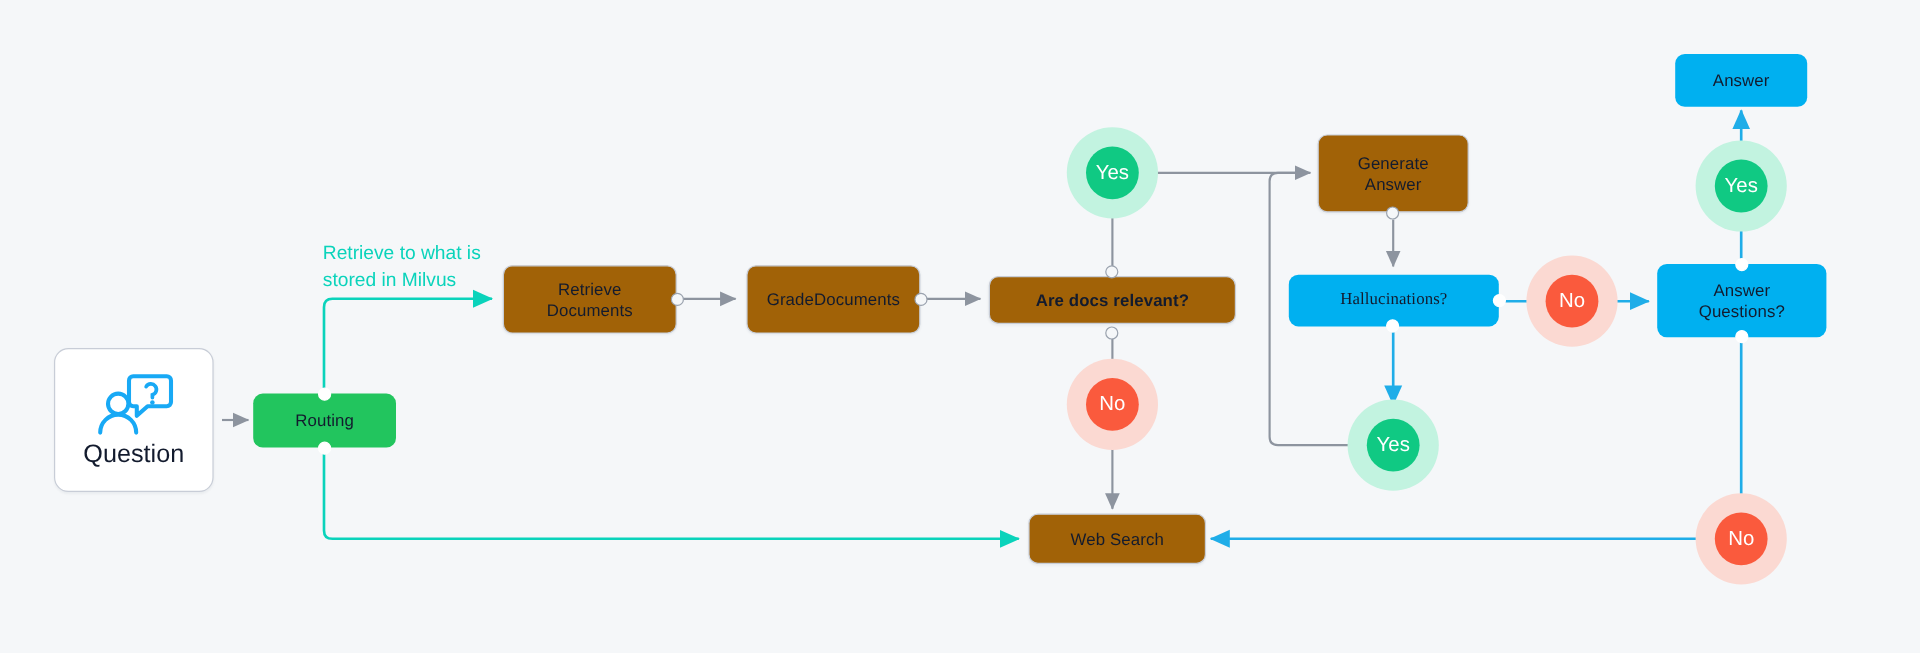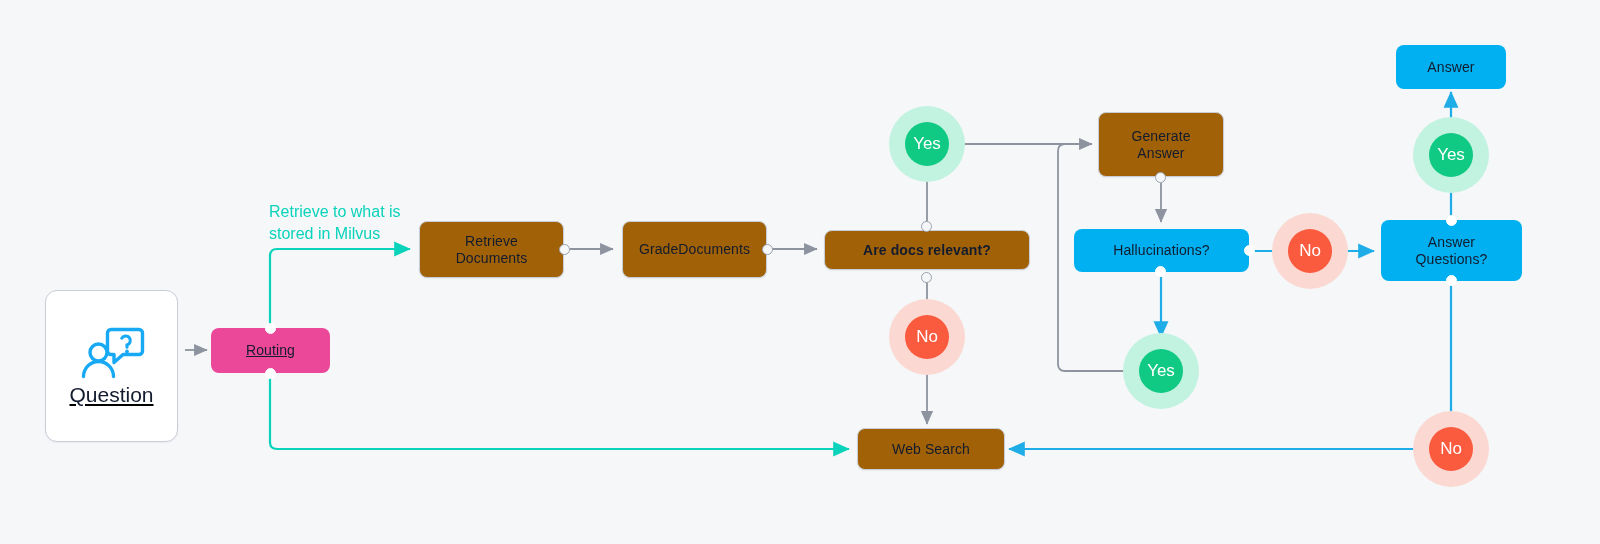--- a/index.html
+++ b/index.html
@@ -39,21 +39,21 @@
     color: #131b2e;
     line-height: 1.2;
     letter-spacing: .1px;
     z-index: 3;
   }
   .node.plain {
     background: #a16207;
     border: 1px solid #c8cdd7;
     box-shadow: 0 1px 2px rgba(20,30,50,.05);
   }
-  .node.teal   { background: #ec4899; border: none; text-decoration: underline; }
+  .node.teal   { background: #22c55e; border: none; }
   .node.blue   { background: #00b0f0; border: none; }
 
   
   .question-card {
     position: absolute;
     box-sizing: border-box;
     background: #ffffff;
     border: 1px solid #c8cdd7;
     border-radius: 12px;
     display: flex;
@@ -164,21 +164,21 @@
       <path d="M1138,371 L1065,371 Q1058,371 1058,364 L1058,151 Q1058,144 1065,144 L1090,144" stroke="#8d949f" stroke-width="1.8"></path>
 
       <path d="M1249,251 L1374,251" stroke="#1fade8" stroke-width="2.2" marker-end="url(#arrow-blue)"></path>
 
       <path d="M1451,223 L1451,92" stroke="#1fade8" stroke-width="2.2" marker-end="url(#arrow-blue)"></path>
 
       <path d="M1451,279 L1451,449 L1009,449" stroke="#1fade8" stroke-width="2.2" marker-end="url(#arrow-blue)"></path>
     </g>
   </svg>
 
-  <div class="question-card" style="left:45px; top:290px; width:133px; height:152px;text-decoration:underline;">
+  <div class="question-card" style="left:45px; top:290px; width:133px; height:120px;">
     <span style="line-height:0;">
       <svg width="68" height="56" viewBox="0 0 68 56" fill="none">
 
         <circle cx="20.5" cy="27.5" r="8.5" stroke="#18a9f5" stroke-width="3.4"></circle>
 
         <path d="M5.5 51.5 a15 15 0 0 1 30 0" stroke="#18a9f5" stroke-width="3.4" stroke-linecap="round"></path>
 
         <path d="M33 4.5 h28 a3.5 3.5 0 0 1 3.5 3.5 v18 a3.5 3.5 0 0 1 -3.5 3.5 h-16 l-9 8 v-8 h-3 a3.5 3.5 0 0 1 -3.5 -3.5 v-18 a3.5 3.5 0 0 1 3.5 -3.5 z" stroke="#18a9f5" stroke-width="3.4" stroke-linejoin="round"></path>
 
         <path d="M43.8 13.2 a4.6 4.6 0 1 1 5.2 6.8 v2.3" stroke="#18a9f5" stroke-width="3.1" stroke-linecap="round"></path>
@@ -211,21 +211,21 @@
   </div>
   <div class="handle gray" style="left:921px; top:221px;"></div>
   <div class="handle gray" style="left:921px; top:272px;"></div>
 
   <div class="node plain" style="left:1098px; top:112px; width:126px; height:65px; flex-direction:column;">
     <span>Generate</span>
     <span>Answer</span>
   </div>
   <div class="handle gray" style="left:1155px; top:172px;"></div>
 
-  <div class="node blue" style="left:1074px; top:229px; width:175px; height:43px;">
+  <div class="node blue" style="left:1074px; top:229px; width:175px; height:43px;font-family:Liberation Serif, serif;">
     <span>Hallucinations?</span>
   </div>
   <div class="handle white" style="left:1155px; top:266px;"></div>
   <div class="handle white" style="left:1244px; top:245px;"></div>
 
   <div class="node blue" style="left:1381px; top:220px; width:141px; height:61px; flex-direction:column;">
     <span>Answer</span>
     <span>Questions?</span>
   </div>
   <div class="handle white" style="left:1446px; top:215px;"></div>

